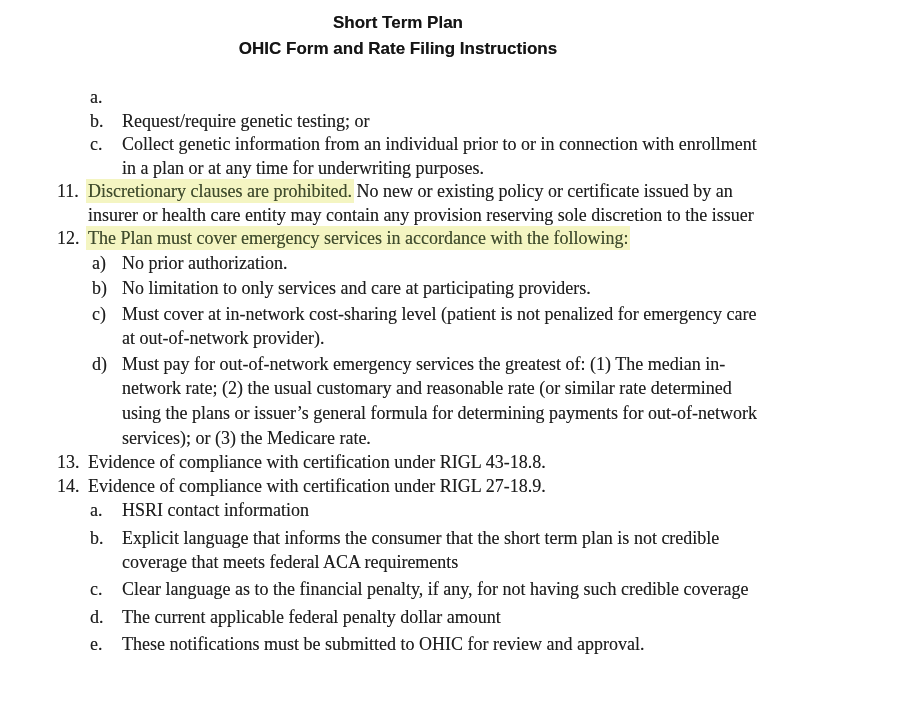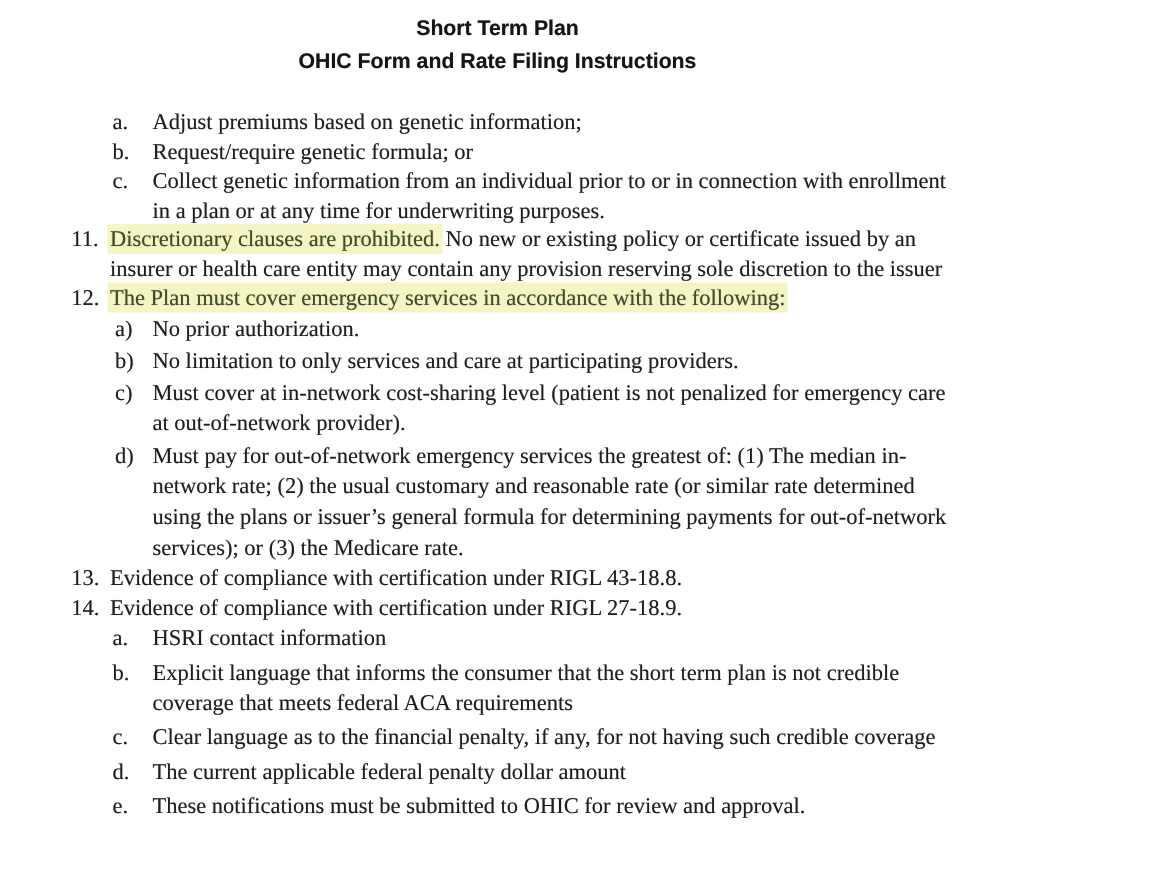--- a/index.html
+++ b/index.html
@@ -63,25 +63,24 @@
 <body>
 
 <div class="page">
   <div class="title-block">
     <div>Short Term Plan</div>
     <div>OHIC Form and Rate Filing Instructions</div>
   </div>
   <div class="list">
       <div class="row sub">
         <span class="marker">a.</span>
-        <span class="text"><span>Adjust premiums based on genetic information;</span></span>
       </div>
       <div class="row sub">
         <span class="marker">b.</span>
-        <span class="text"><span>Request/require genetic formula; or</span></span>
+        <span class="text"><span>Request/require genetic testing; or</span></span>
       </div>
       <div class="row sub">
         <span class="marker">c.</span>
         <span class="text"><span>Collect genetic information from an individual prior to or in connection with enrollment in a plan or at any time for underwriting purposes.</span></span>
       </div>
       <div class="row num">
         <span class="marker">11.</span>
         <span class="text"><span class="hl">Discretionary clauses are prohibited.</span><span> No new or existing policy or certificate issued by an insurer or health care entity may contain any provision reserving sole discretion to the issuer</span></span>
       </div>
       <div class="row num">

